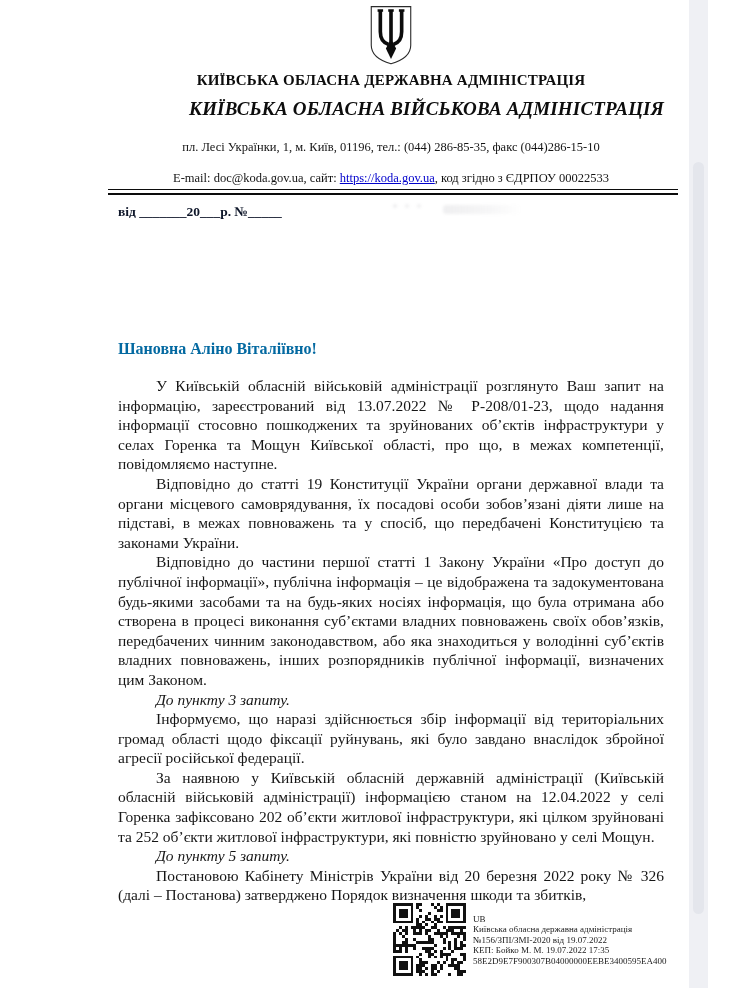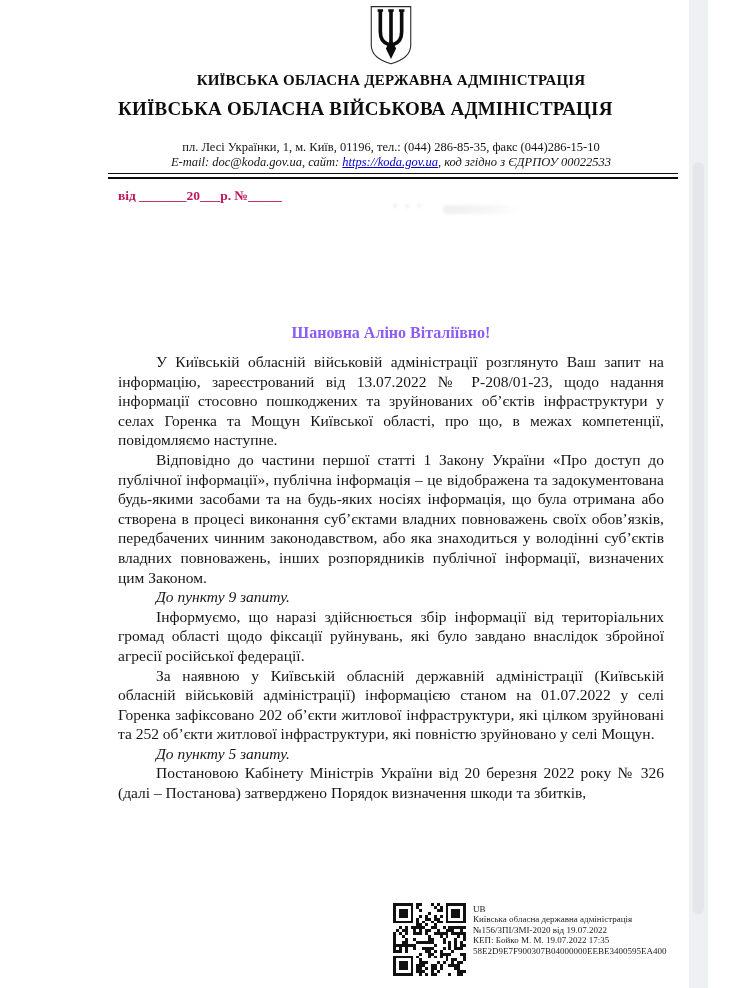--- a/index.html
+++ b/index.html
@@ -28,77 +28,77 @@
   .content { position:absolute; left:118px; top:0; width:546px; }
 
   .emblem { width:56px; height:60px; margin:5px auto 0; display:block; }
 
   .org-state {
     margin-top:7px; text-align:center;
     font-weight:bold; font-size:15px; letter-spacing:0.2px;
     color:#0d0d0d;
   }
   .org-military {
-    margin-top:9px; text-align:left;
+    margin-top:9px; text-align:right;
     font-weight:bold; font-size:19px; letter-spacing:0.2px;
-    color:#0d0d0d; white-space:nowrap;
+    color:#0d0d0d; white-space:nowrap;font-style:italic;
   }
   .contact-line {
     margin-top:20px; text-align:center;
     font-size:12.5px; line-height:15px; color:#141414;
     white-space:nowrap;
   }
-  .contact-line + .contact-line { margin-top:0;font-style:italic; }
+  .contact-line + .contact-line { margin-top:16px; }
   .website-link { color:#0000cc; text-decoration:underline; cursor:pointer; }
 
   .header-rule {
     margin:3px 0 0 -10px; width:570px; height:6px;
     border-top:1.5px solid #0c0c0c;
     border-bottom:2.5px solid #0c0c0c;
   }
   .ref-row {
     margin-top:9px;
     display:flex; justify-content:space-between;
     font-weight:bold; font-size:13.5px; white-space:nowrap;
-    color:#be185d;
+    color:#0f172a;
   }
 
   
   .smudge-a, .smudge-b {
     position:absolute; border-radius:3px; filter:blur(1.5px);
   }
   .smudge-a {
     left:390px; top:201px; width:36px; height:9px;
     background:
       radial-gradient(circle 3px at 5px 5px, rgba(120,120,130,.35), transparent 70%),
       radial-gradient(circle 3px at 17px 5px, rgba(120,120,130,.30), transparent 70%),
       radial-gradient(circle 3px at 29px 5px, rgba(120,120,130,.30), transparent 70%);
   }
   .smudge-b {
     left:443px; top:205px; width:78px; height:9px;
     background:linear-gradient(90deg, rgba(140,140,150,.14), rgba(140,140,150,.08) 60%, transparent);
   }
 
   .salutation {
-    margin-top:120px; text-align:center;
-    font-weight:bold; font-size:16px; color:#8b5cf6;
-  }
-
-  .letter-body { margin-top:10px;font-family:Liberation Serif, serif; }
+    margin-top:120px; 
+    font-weight:bold; font-size:16px; color:#0369a1;
+  }
+
+  .letter-body { margin-top:18px;font-family:Liberation Serif, serif; }
   .para {
     font-size:15.5px; line-height:19.6px;
     text-align:justify; text-indent:38px;
     color:#161616;
   }
   .para.italic { font-style:italic; }
 
   
   .stamp {
     position:absolute; left:393px; top:903px;
-    display:flex; align-items:flex-start;
+    display:flex; align-items:center;
   }
   .qr { width:73px; height:73px; flex:0 0 auto; }
   .stamp-text {
     margin-left:7px; padding-top:1px;
     font-size:9px; line-height:10.4px;
     color:#222; white-space:nowrap;
   }
 </style>
 </head>
 <body>
@@ -137,24 +137,25 @@
     <div class="header-rule"></div>
 
     <div class="ref-row">
       <span>від _______20___р. №_____</span>
     </div>
 
     <div class="salutation">Шановна Аліно Віталіївно!</div>
 
     <div class="letter-body" id="letter-body">
         <p class="para">У Київській обласній військовій адміністрації розглянуто Ваш запит на інформацію, зареєстрований від 13.07.2022 № Р-208/01-23, щодо надання інформації стосовно пошкоджених та зруйнованих об’єктів інфраструктури у селах Горенка та Мощун Київської області, про що, в межах компетенції, повідомляємо наступне.</p>
+        <p class="para">Відповідно до статті 19 Конституції України органи державної влади та органи місцевого самоврядування, їх посадові особи зобов’язані діяти лише на підставі, в межах повноважень та у спосіб, що передбачені Конституцією та законами України.</p>
         <p class="para">Відповідно до частини першої статті 1 Закону України «Про доступ до публічної інформації», публічна інформація – це відображена та задокументована будь-якими засобами та на будь-яких носіях інформація, що була отримана або створена в процесі виконання суб’єктами владних повноважень своїх обов’язків, передбачених чинним законодавством, або яка знаходиться у володінні суб’єктів владних повноважень, інших розпорядників публічної інформації, визначених цим Законом.</p>
-        <p class="para italic">До пункту 9 запиту.</p>
+        <p class="para italic">До пункту 3 запиту.</p>
         <p class="para">Інформуємо, що наразі здійснюється збір інформації від територіальних громад області щодо фіксації руйнувань, які було завдано внаслідок збройної агресії російської федерації.</p>
-        <p class="para">За наявною у Київській обласній державній адміністрації (Київській обласній військовій адміністрації) інформацією станом на 01.07.2022 у селі Горенка зафіксовано 202 об’єкти житлової інфраструктури, які цілком зруйновані та 252 об’єкти житлової інфраструктури, які повністю зруйновано у селі Мощун.</p>
+        <p class="para">За наявною у Київській обласній державній адміністрації (Київській обласній військовій адміністрації) інформацією станом на 12.04.2022 у селі Горенка зафіксовано 202 об’єкти житлової інфраструктури, які цілком зруйновані та 252 об’єкти житлової інфраструктури, які повністю зруйновано у селі Мощун.</p>
         <p class="para italic">До пункту 5 запиту.</p>
         <p class="para">Постановою Кабінету Міністрів України від 20 березня 2022 року № 326 (далі – Постанова) затверджено Порядок визначення шкоди та збитків,</p>
       </div>
 
   </div>
 
   <div class="smudge-a"></div>
   <div class="smudge-b"></div>
 
   <div class="stamp">

